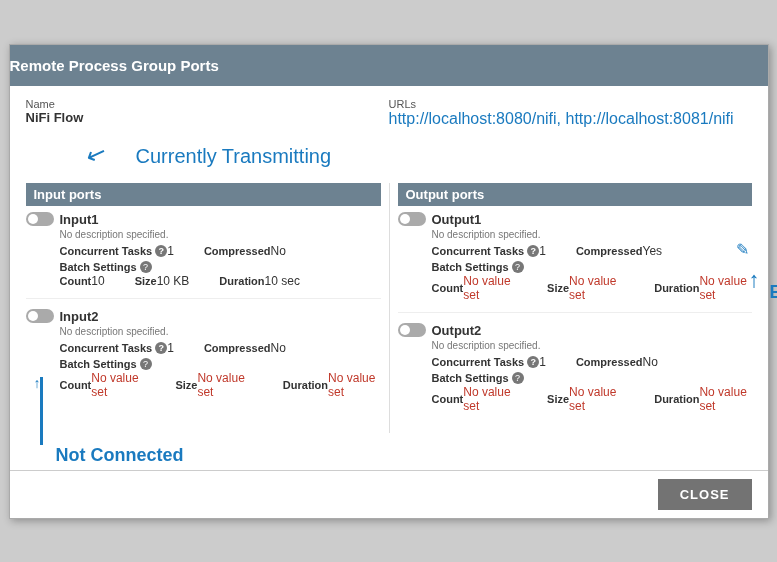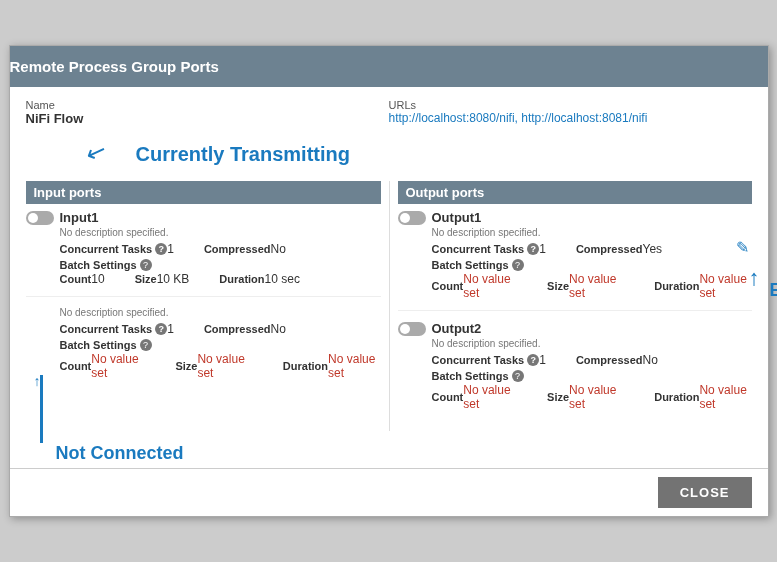--- a/index.html
+++ b/index.html
@@ -43,30 +43,30 @@
     .info-label {
       font-size: 11px;
       color: #555;
     }
     .info-value {
       font-size: 13px;
       font-weight: bold;
       color: #333;
     }
     .url-value {
-      font-size: 12px;
+      font-size: 16px;
       color: #1a7abf;
     }
     .currently-transmitting {
       position: absolute;
       top: 20px;
       left: 130px;
       color: #1a7abf;
       font-size: 20px;
-      font-weight: bold;
+      font-weight: normal;
     }
     .arrow-transmitting {
       position: absolute;
       top: 14px;
       left: 100px;
       color: #1a7abf;
       font-size: 22px;
       transform: rotate(30deg);
     }
     .ports-container {
@@ -283,20 +283,24 @@
               </div>
               <div class="detail-col">
                 <span class="detail-label">Duration</span>
                 <span class="detail-value">10 sec</span>
               </div>
             </div>
           </div>
         </div>
 
         <div class="port-item">
+          <div class="port-header">
+            <span class="toggle"></span>
+            <span class="port-name">Input2</span>
+          </div>
           <div class="port-desc">No description specified.</div>
           <div class="port-details">
             <div class="detail-row">
               <div class="detail-col">
                 <span class="detail-label">Concurrent Tasks <span class="help-icon">?</span></span>
                 <span class="detail-value">1</span>
               </div>
               <div class="detail-col">
                 <span class="detail-label">Compressed</span>
                 <span class="detail-value">No</span>

